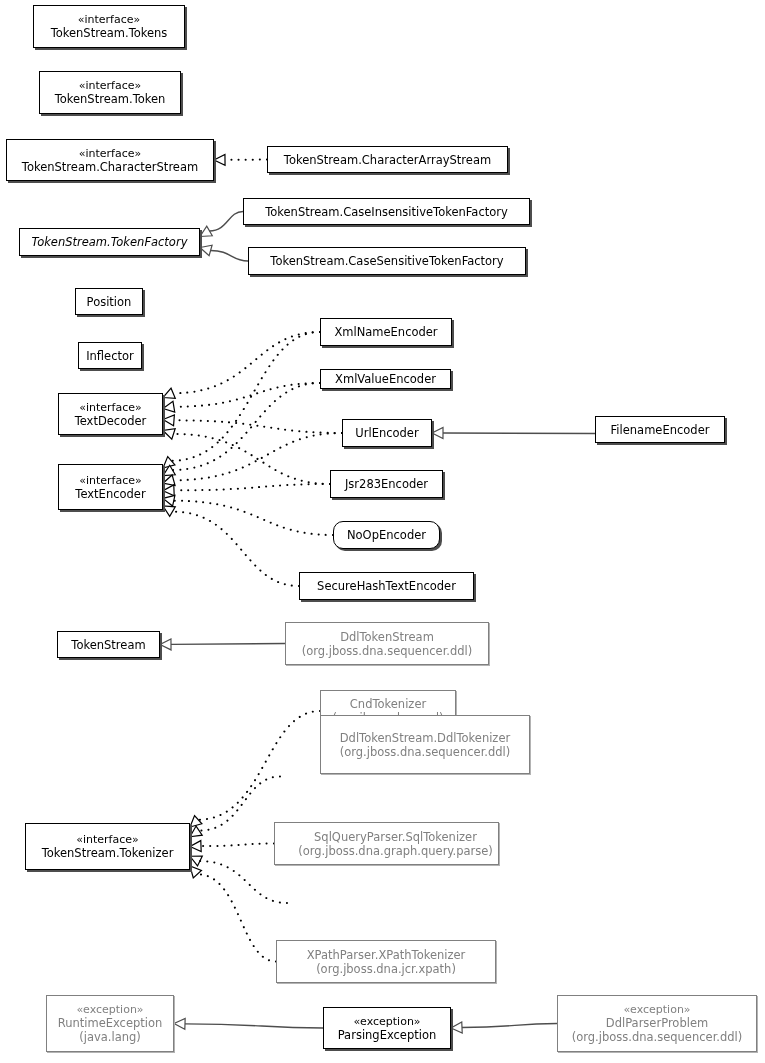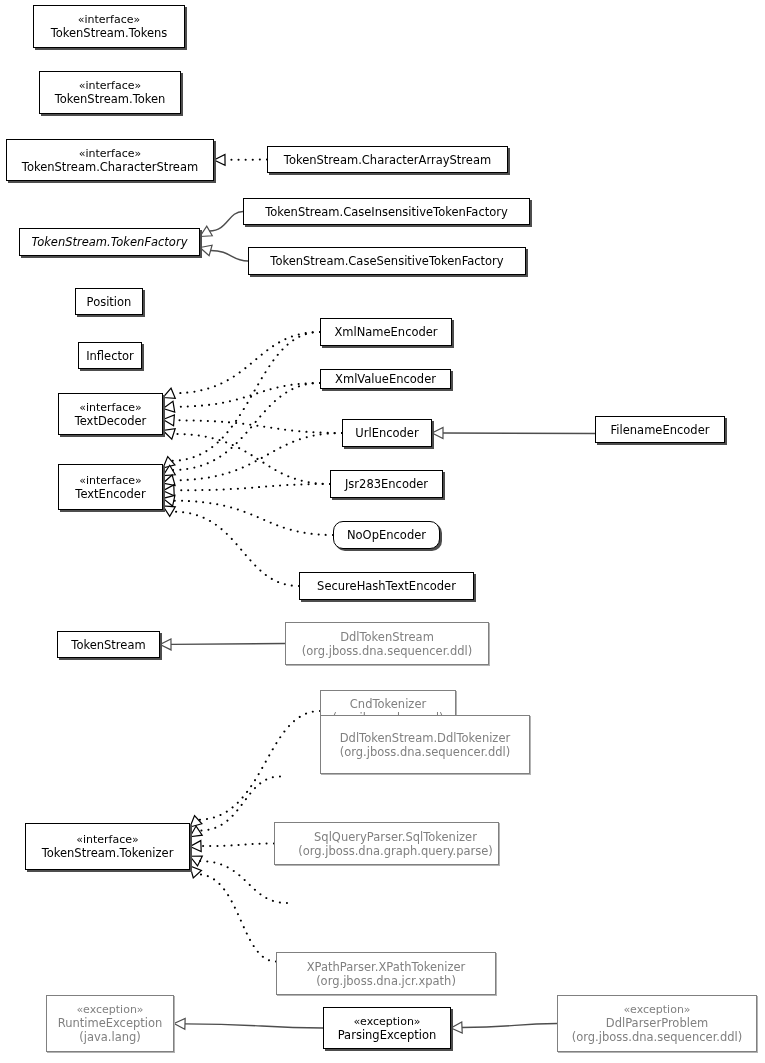--- a/index.html
+++ b/index.html
@@ -231,21 +231,21 @@
       <span class="pkg">(org.jboss.dna.sequencer.ddl)</span>
     </div>
     <div class="node shadow" style="left: 25px; top: 823px; width: 165px; height: 47px;">
       <span class="stereo">«interface»</span>
       <span class="name">TokenStream.Tokenizer</span>
     </div>
     <div class="node ext" style="left: 274px; top: 822px; width: 225px; height: 43px; padding-left: 18px;">
       <span class="name">SqlQueryParser.SqlTokenizer</span>
       <span class="pkg">(org.jboss.dna.graph.query.parse)</span>
     </div>
-    <div class="node ext" style="left: 276px; top: 940px; width: 220px; height: 43px; margin-top: 12px;">
+    <div class="node ext" style="left: 276px; top: 940px; width: 220px; height: 43px;">
       <span class="name">XPathParser.XPathTokenizer</span>
       <span class="pkg">(org.jboss.dna.jcr.xpath)</span>
     </div>
     <div class="node ext" style="left: 46px; top: 995px; width: 128px; height: 57px;">
       <span class="stereo">«exception»</span>
       <span class="name">RuntimeException</span>
       <span class="pkg">(java.lang)</span>
     </div>
     <div class="node shadow" style="left: 323px; top: 1007px; width: 128px; height: 42px;">
       <span class="stereo">«exception»</span>

